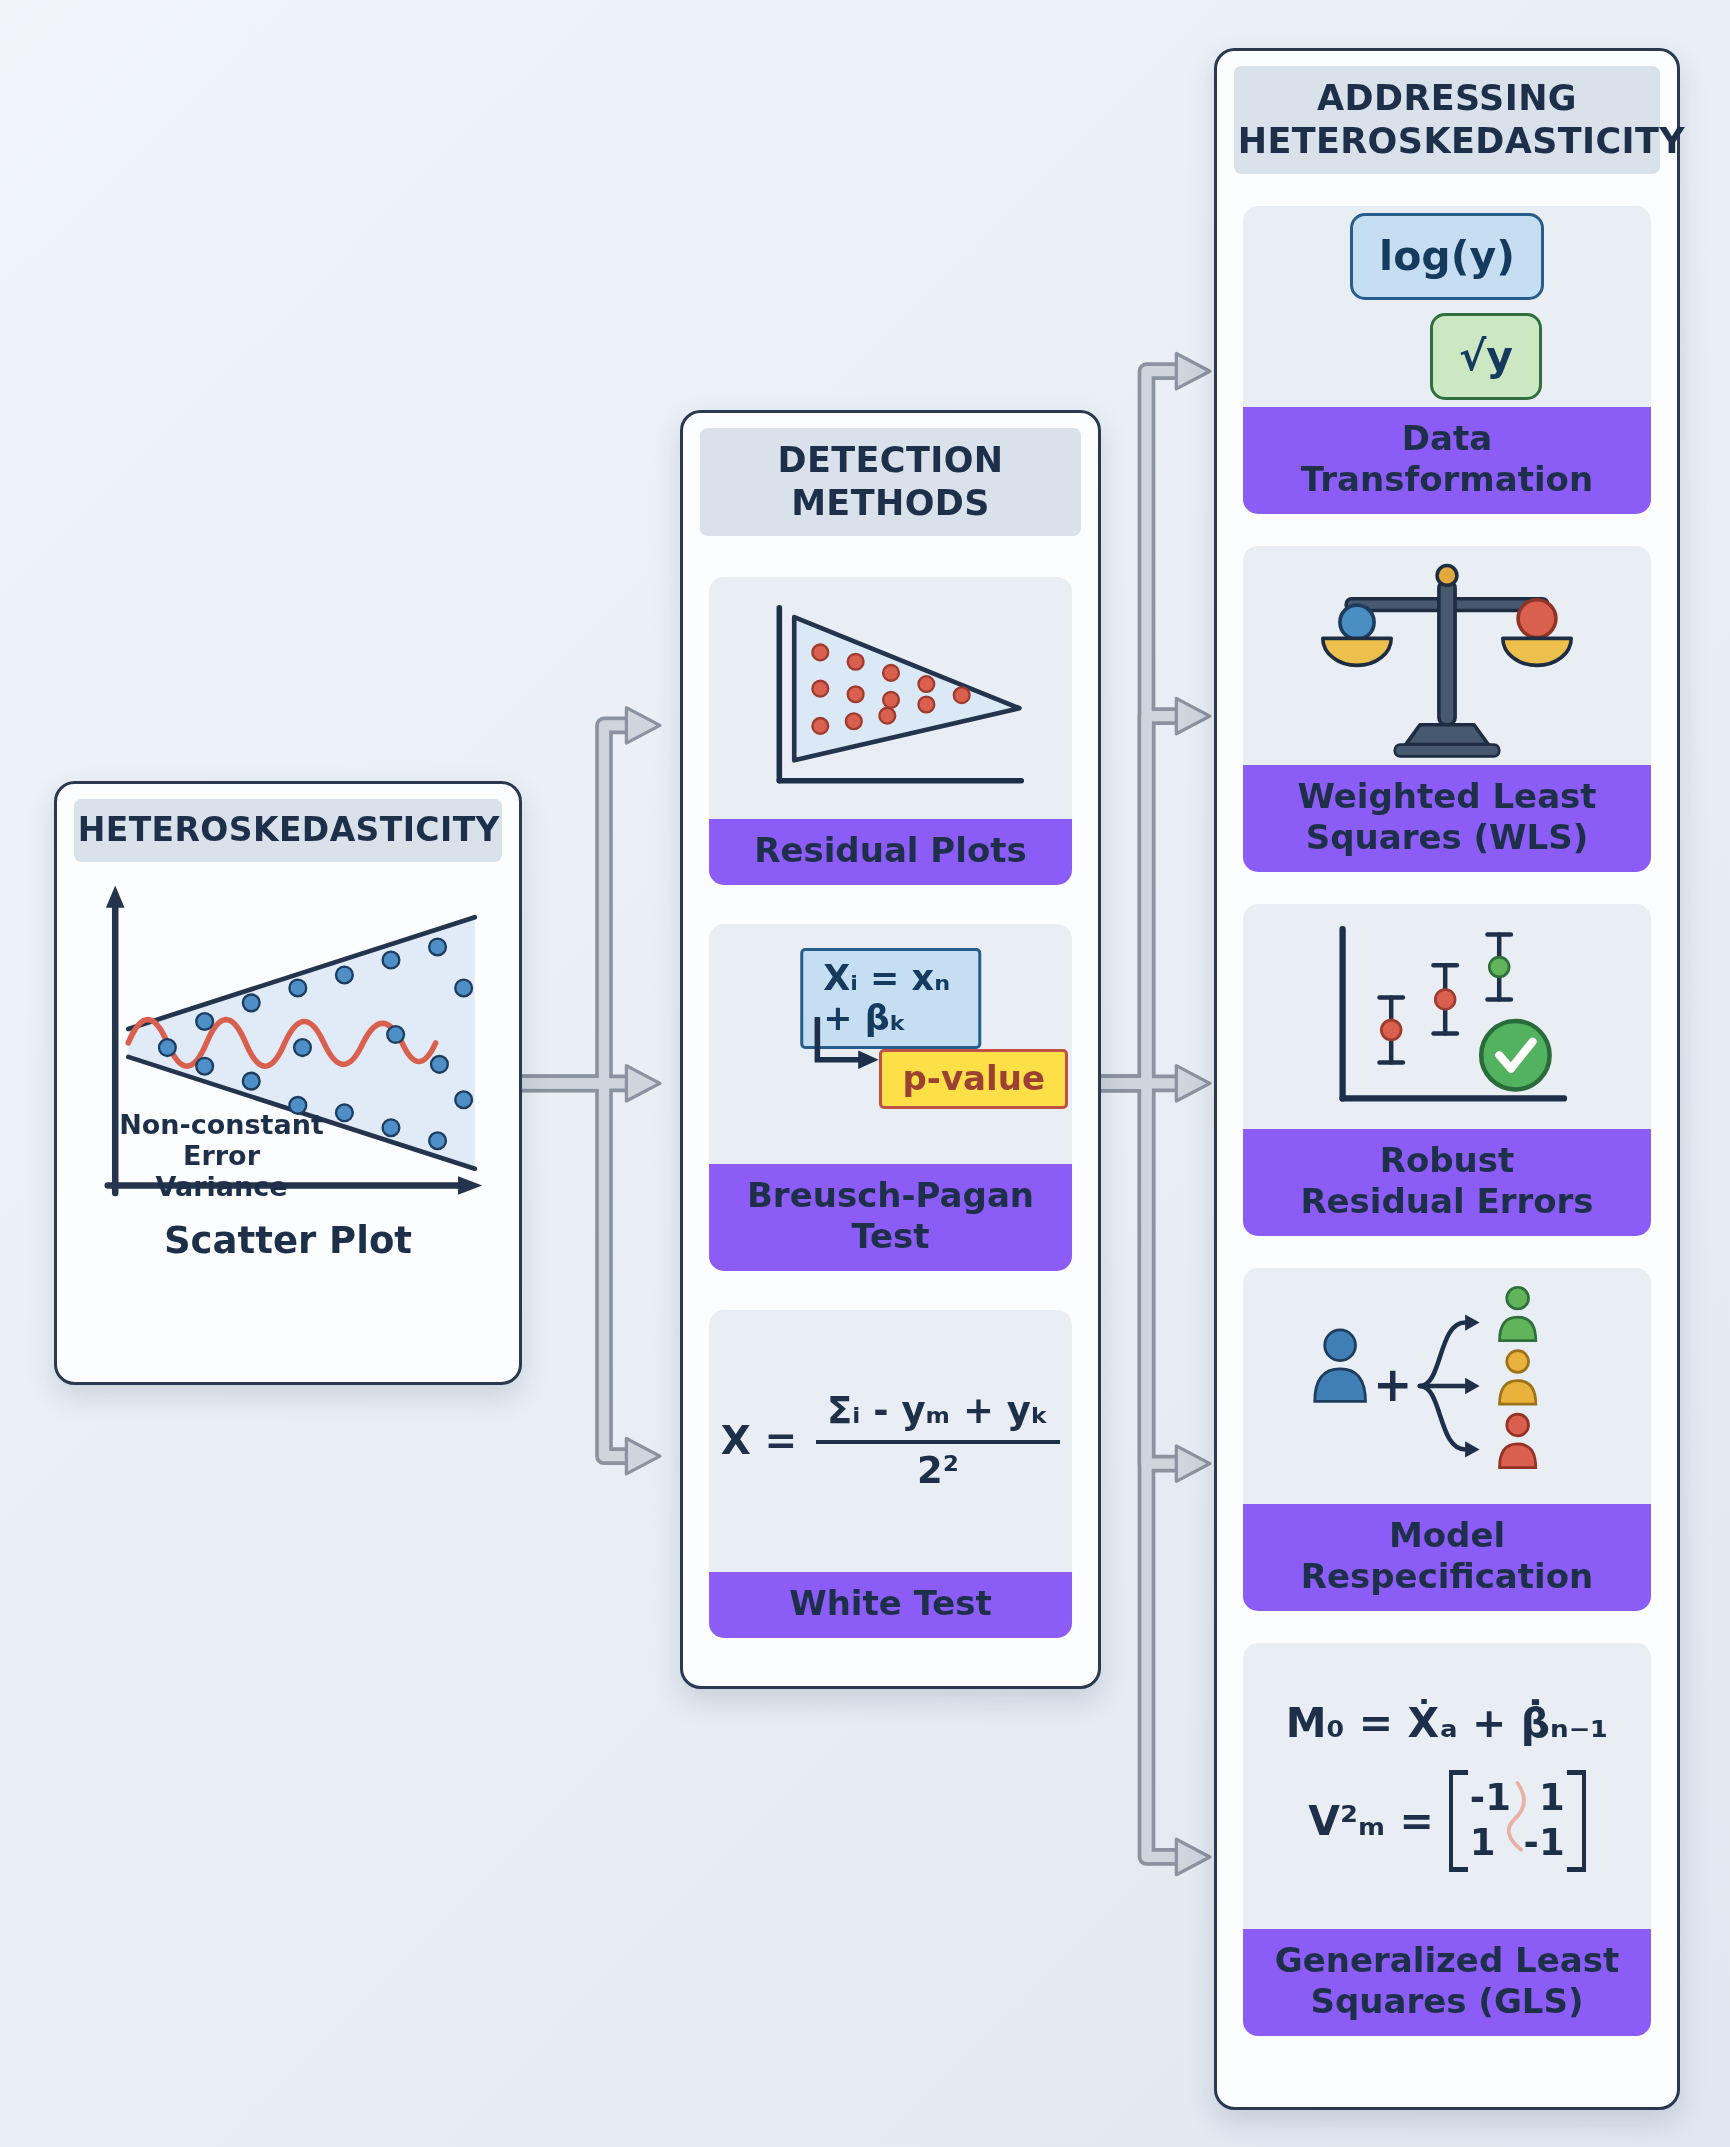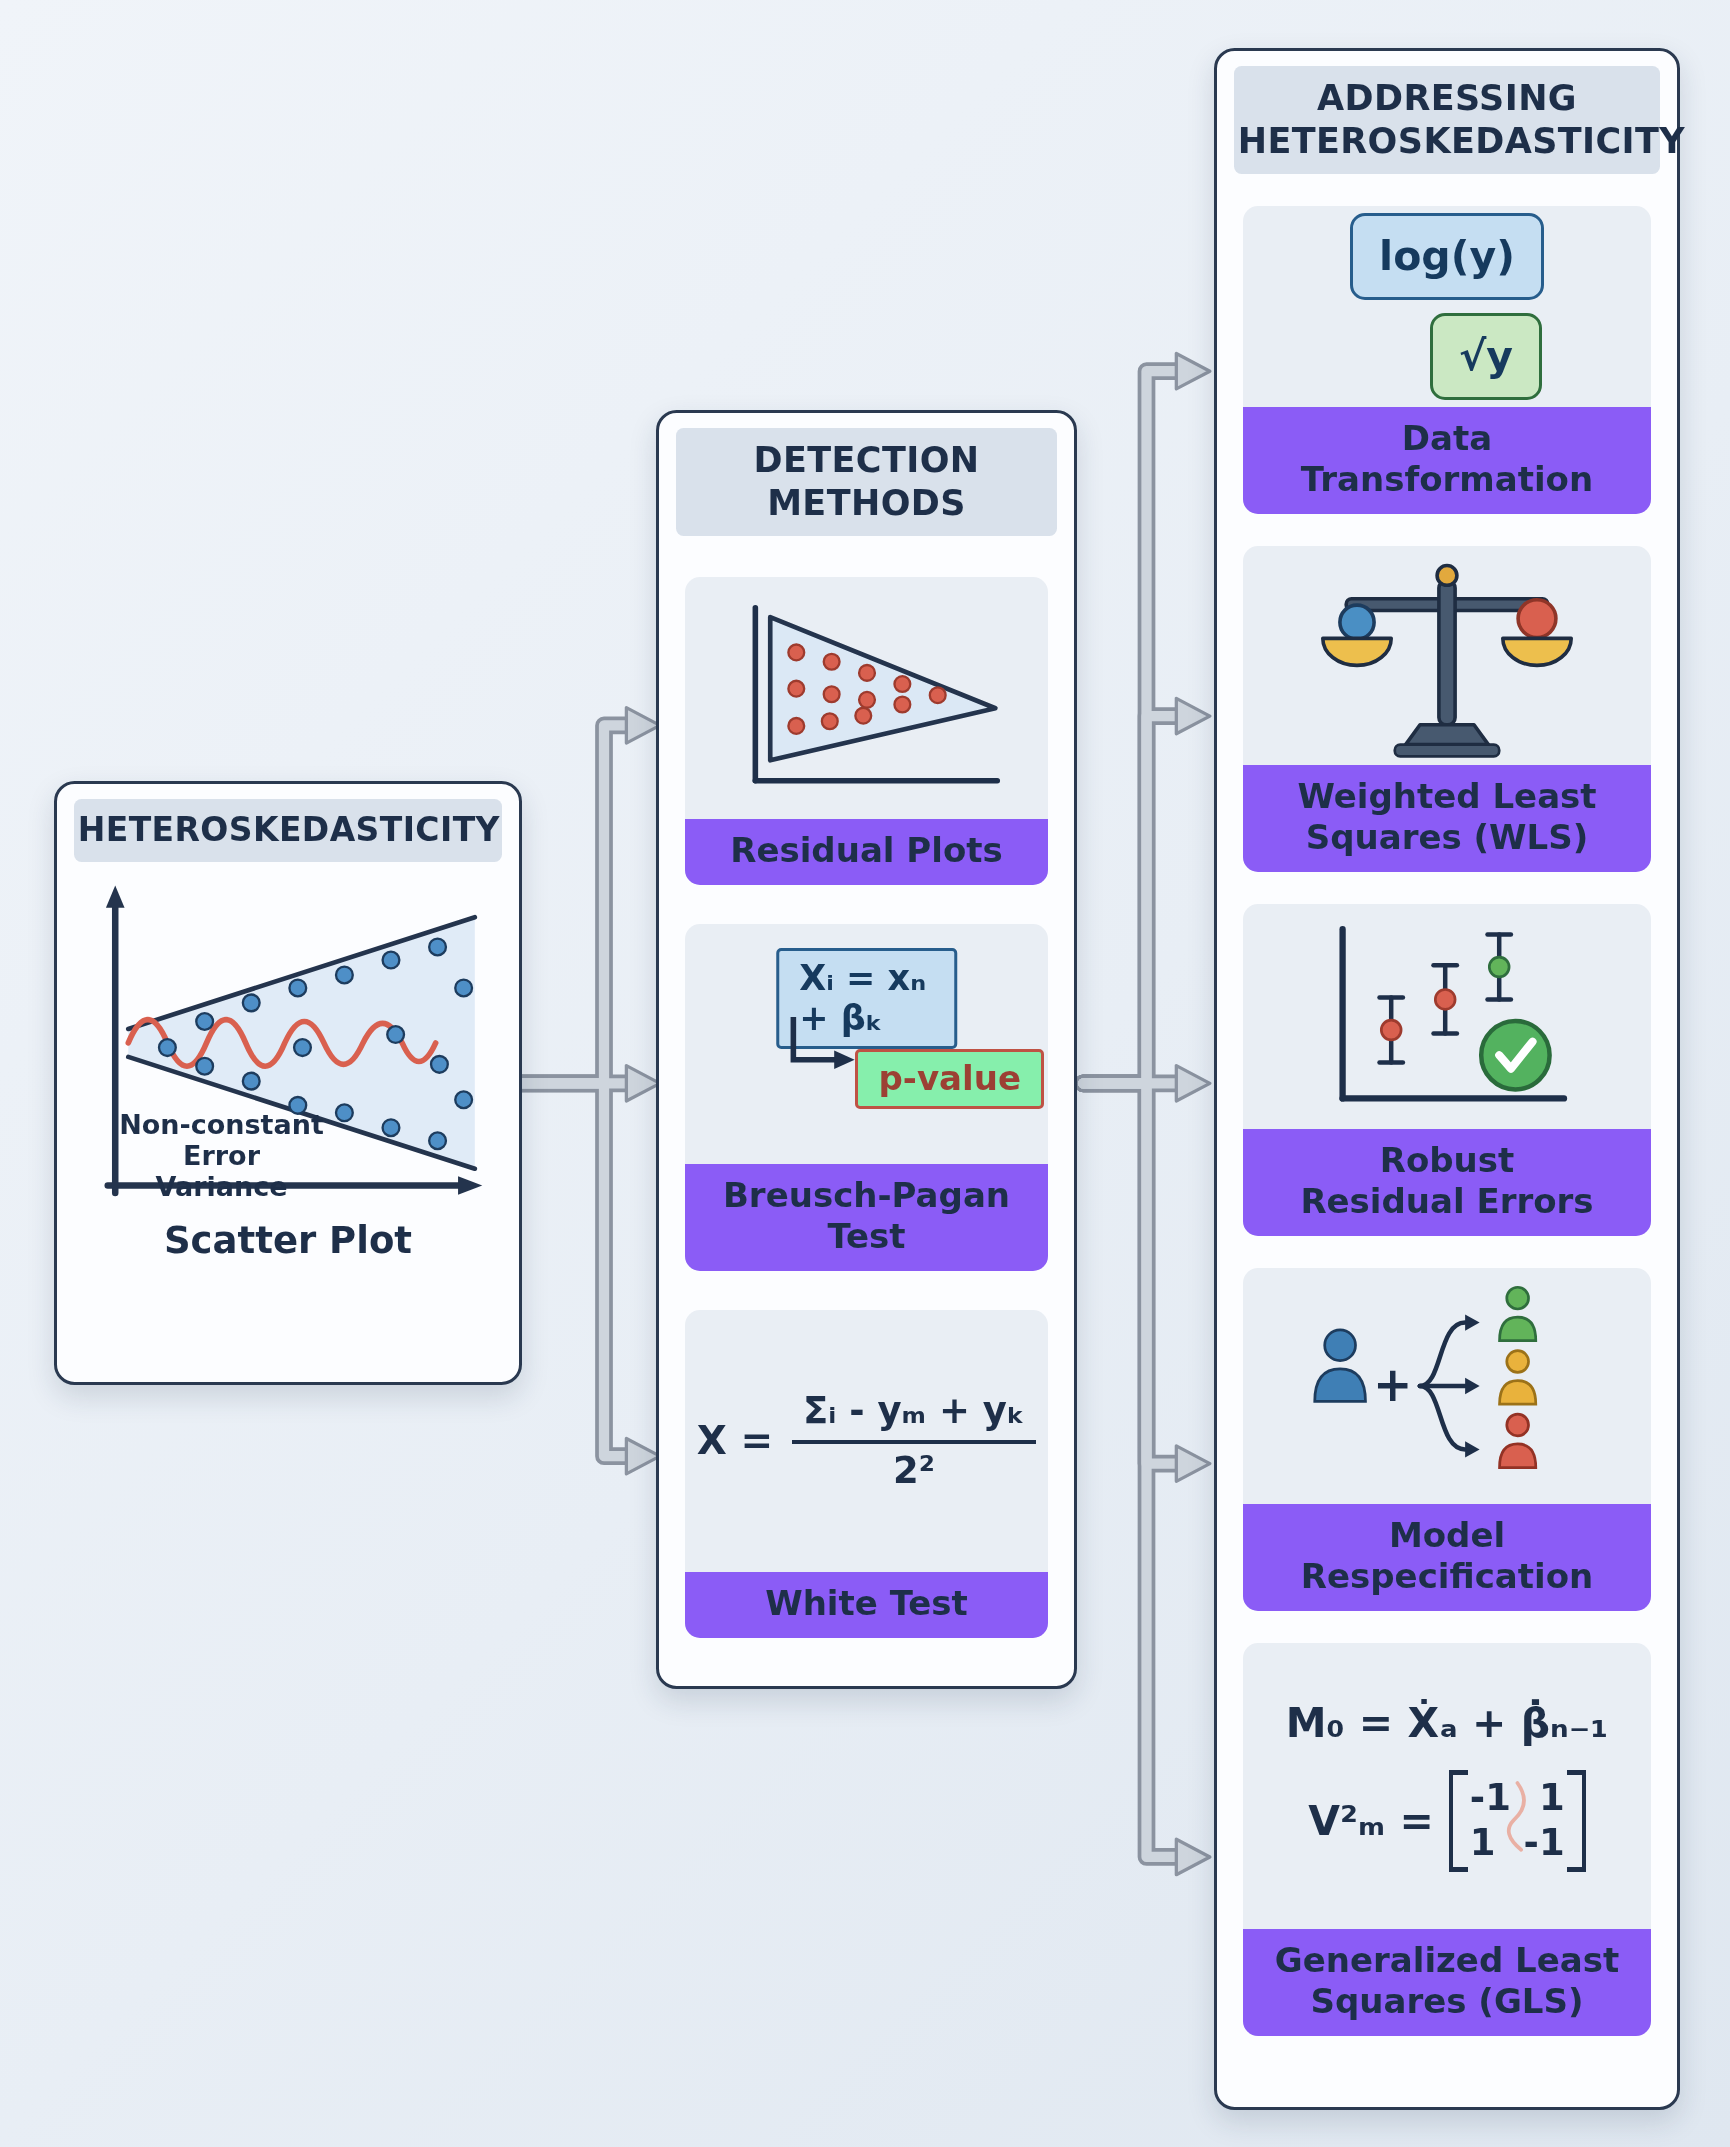--- a/index.html
+++ b/index.html
@@ -29,30 +29,30 @@
 
   
   .left-panel { left:54px; top:781px; width:468px; height:604px; }
   .left-panel .panel-title { font-size:33px; }
   .plot-wrap { position:relative; width:429px; height:354px; margin-top:3.7px; }
   .plot-caption { position:absolute; left:41px; top:244px; width:214px; text-align:center;
                   font-weight:bold; font-size:27px; line-height:1.15; white-space:pre-line; }
   .plot-label { font-size:37px; font-weight:bold; margin:0 0 15px; }
 
   
-  .middle-panel { left:656px; top:410px; width:421px; height:1279px; gap:39px; }
+  .middle-panel { left:680px; top:410px; width:421px; height:1279px; gap:39px; }
   .middle-panel .panel-title { margin-bottom:1.9px; }
 
   
   .right-panel { left:1214px; top:48px; width:466px; height:2062px; gap:32px; }
 
   .badge { display:inline-block; font-weight:bold; font-size:35px; padding:7.5px 20.5px;
            border-radius:5px; border:3.7px solid #1f3c5e; line-height:1.15; }
   .blue-badge  { background:#c5def2; border-color:#275d8c; color:#163a5e; }
-  .red-badge   { background:#86efac; border-color:#bf5244; color:#9c4034; font-size:34px; }
+  .red-badge   { background:#fde047; border-color:#bf5244; color:#9c4034; font-size:34px; }
   .green-badge { background:#cbe8c3; border-color:#2f6e3d; color:#163a5e; }
   .big-badge   { font-size:41px; padding:17px 26px; border-radius:15px; }
 
   .bp-body { position:relative; }
   .bp-formula { position:absolute; top:24px; left:50%; transform:translateX(-50%); }
   .bp-arrow   { position:absolute; top:93px; left:97px; }
   .bp-pvalue  { position:absolute; top:125px; left:170px; }
 
   .white-body { display:flex; gap:18.6px; align-items:center; justify-content:center;
                 font-weight:bold; font-size:39px; }

